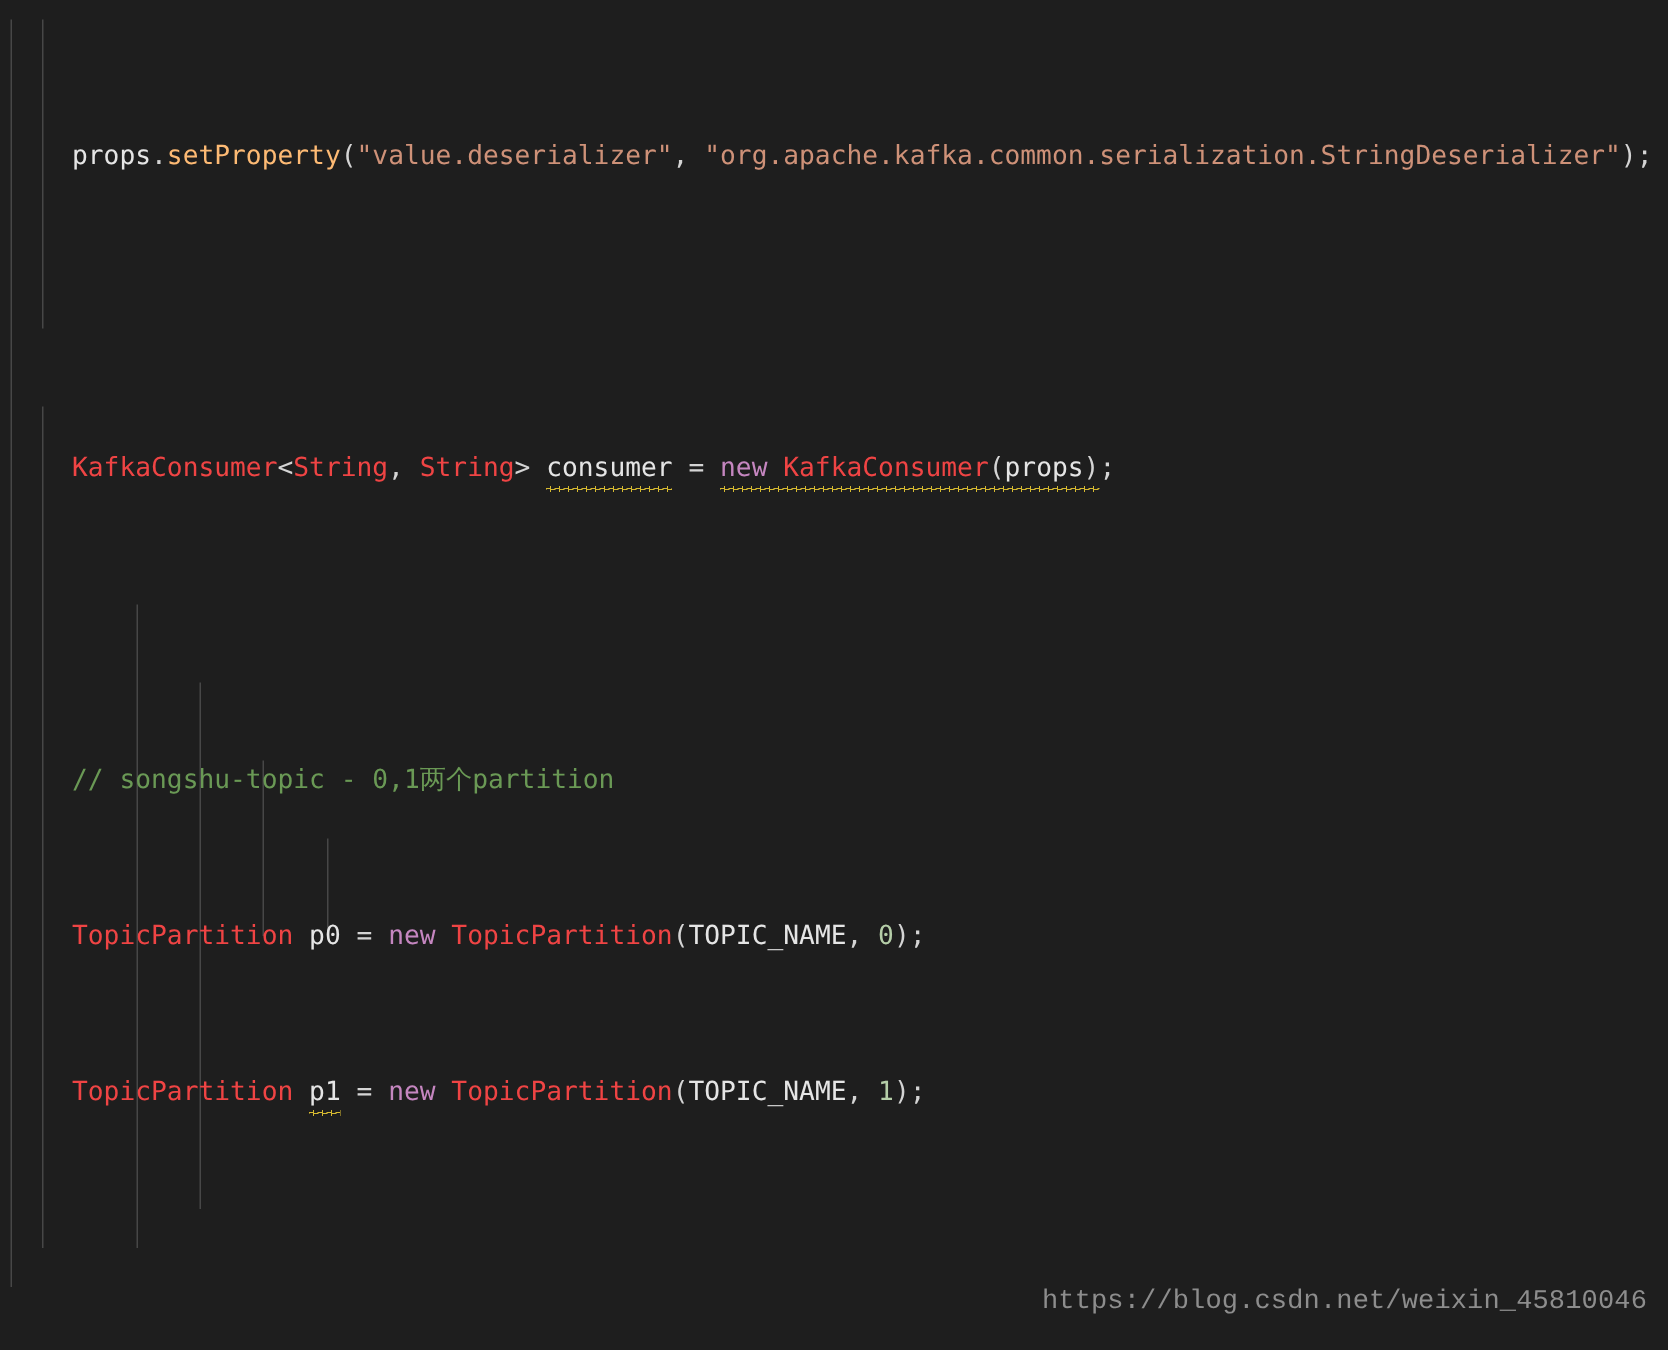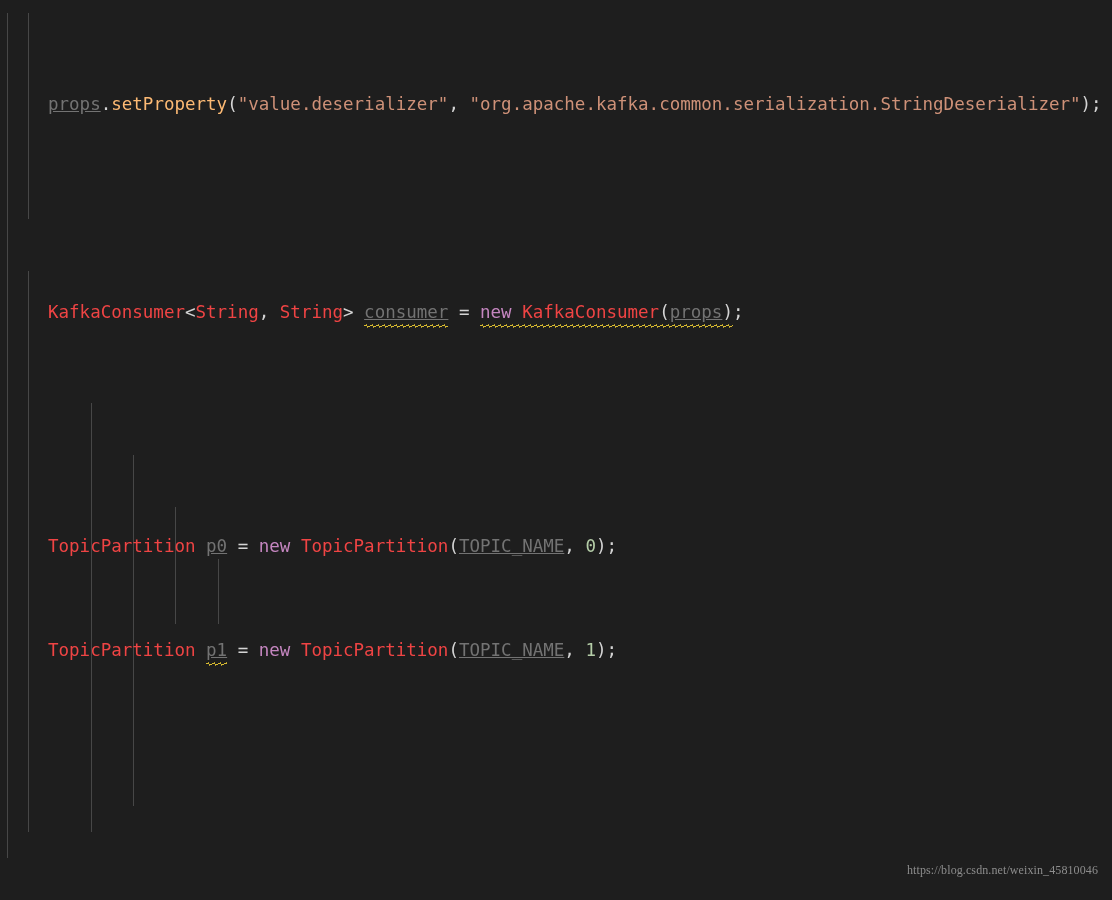--- a/index.html
+++ b/index.html
@@ -47,21 +47,21 @@
     white-space: pre;
     position: relative;
   }
 
   
   .t-plain   { color: #d4d4d4; }
   .t-comment { color: #6a9955; }
   .t-string  { color: #ce9178; }
   .t-keyword { color: #c586c0; text-align: right; }
   .t-type    { color: #ef4444; }
-  .t-var     { color: #737373; text-decoration: underline; }
+  .t-var     { color: #e5e5e5; }
   .t-func    { color: #fdba74; }
   .t-num     { color: #b5cea8; }
 
   
   .sq {
     position: relative;
     display: inline-block;
   }
   .sq::after {
     content: "";
@@ -75,22 +75,22 @@
       radial-gradient(circle at 4.5px 0.8px, rgba(0,0,0,0) 1.4px, #d7ba30 1.5px, #d7ba30 2.0px, rgba(0,0,0,0) 2.1px);
     background-size: 6px 4px;
     background-repeat: repeat-x;
   }
 
   
   #watermark {
     position: absolute;
     right: 14px;
     bottom: 22px;
-    font-family: Liberation Serif, serif;
-    font-size: 12px;
+    font-family: Liberation Mono, monospace;
+    font-size: 18px;
     color: #8d8d8d;
     letter-spacing: 0.1px;
     white-space: nowrap;
     margin-top: 16px;
   }
 
   
   #topstrip {
     position: absolute;
     left: 0; top: 0;
@@ -131,20 +131,21 @@
   <div class="code" style="top:13px;">
 
     <div class="line"><span style="padding-left:48px"></span><span class="t-var">props</span><span class="t-plain">.</span><span class="t-func">setProperty</span><span class="t-plain">(</span><span class="t-string">"value.deserializer"</span><span class="t-plain">, </span><span class="t-string">"org.apache.kafka.common.serialization.StringDeserializer"</span><span class="t-plain">);</span></div>
 
     <div class="line">&nbsp;</div>
 
     <div class="line"><span style="padding-left:48px"></span><span class="t-type">KafkaConsumer</span><span class="t-plain">&lt;</span><span class="t-type">String</span><span class="t-plain">, </span><span class="t-type">String</span><span class="t-plain">&gt; </span><span class="sq t-var">consumer</span><span class="t-plain"> = </span><span class="sq"><span class="t-keyword">new</span><span class="t-plain"> </span><span class="t-type">KafkaConsumer</span><span class="t-plain">(</span><span class="t-var">props</span><span class="t-plain">)</span></span><span class="t-plain">;</span></div>
 
     <div class="line">&nbsp;</div>
 
+    <div class="line"><span style="padding-left:48px"></span><span class="t-comment">// songshu-topic - 0,1两个partition</span></div>
 
     <div class="line"><span style="padding-left:48px"></span><span class="t-type">TopicPartition</span><span class="t-plain"> </span><span class="t-var">p0</span><span class="t-plain"> = </span><span class="t-keyword">new</span><span class="t-plain"> </span><span class="t-type">TopicPartition</span><span class="t-plain">(</span><span class="t-var">TOPIC_NAME</span><span class="t-plain">, </span><span class="t-num">0</span><span class="t-plain">);</span></div>
 
     <div class="line"><span style="padding-left:48px"></span><span class="t-type">TopicPartition</span><span class="t-plain"> </span><span class="sq t-var">p1</span><span class="t-plain"> = </span><span class="t-keyword">new</span><span class="t-plain"> </span><span class="t-type">TopicPartition</span><span class="t-plain">(</span><span class="t-var">TOPIC_NAME</span><span class="t-plain">, </span><span class="t-num">1</span><span class="t-plain">);</span></div>
 
     <div class="line">&nbsp;</div>
 
     
 
     

